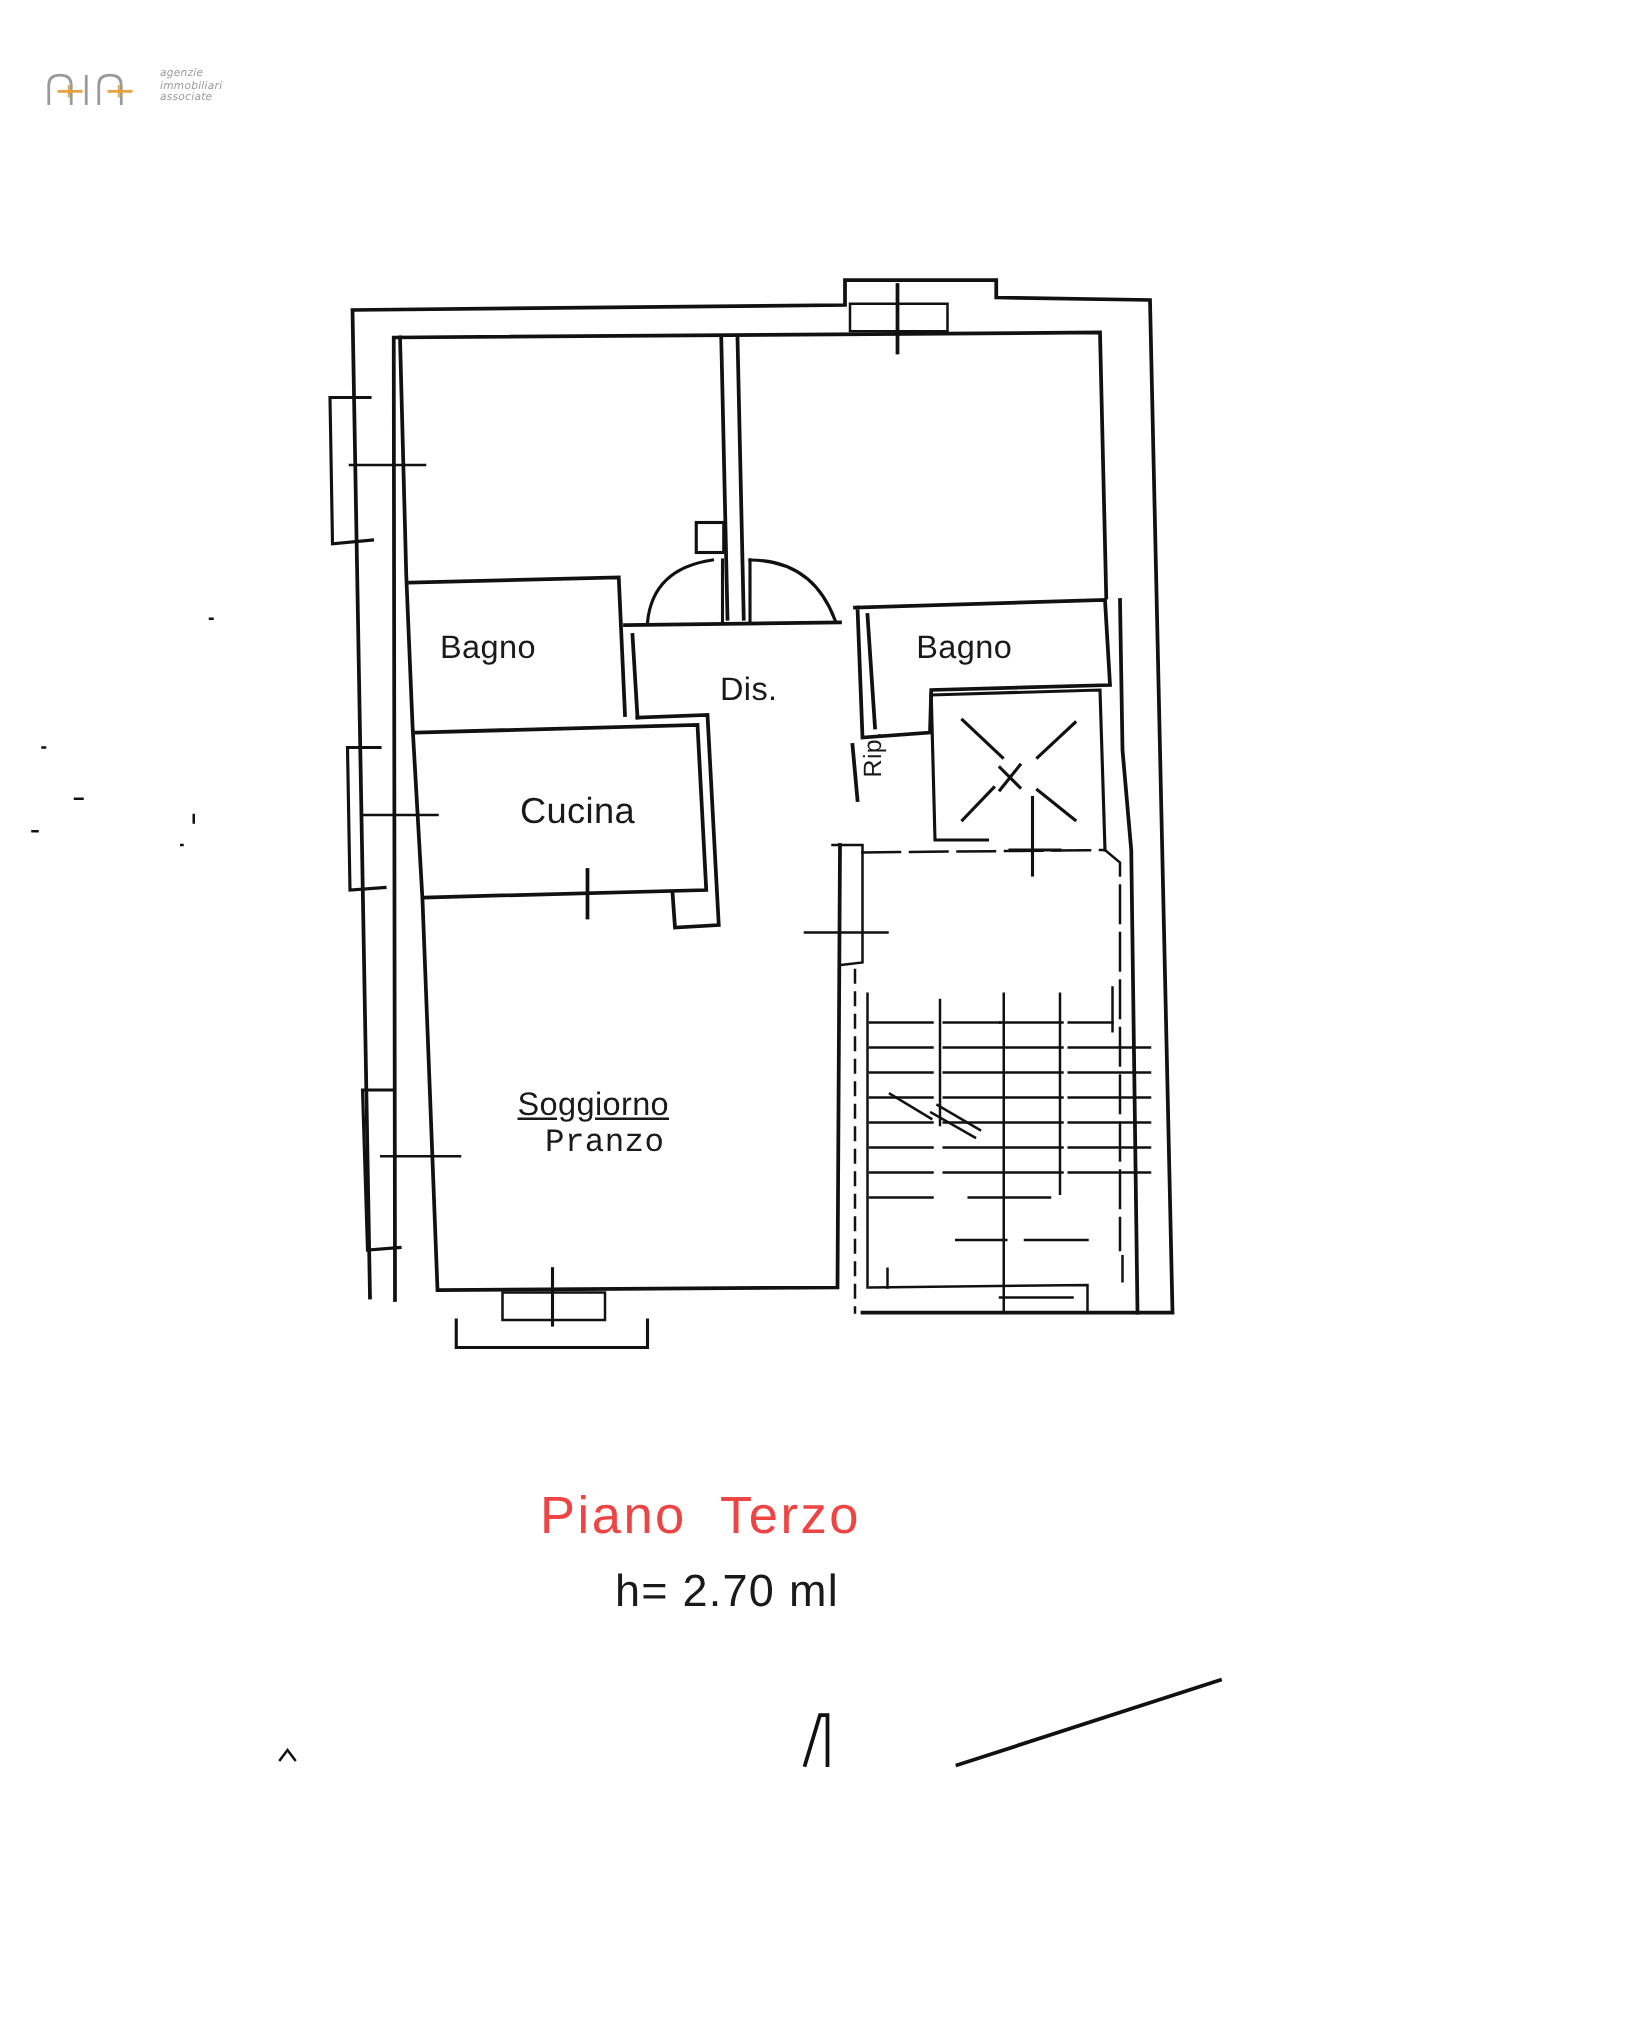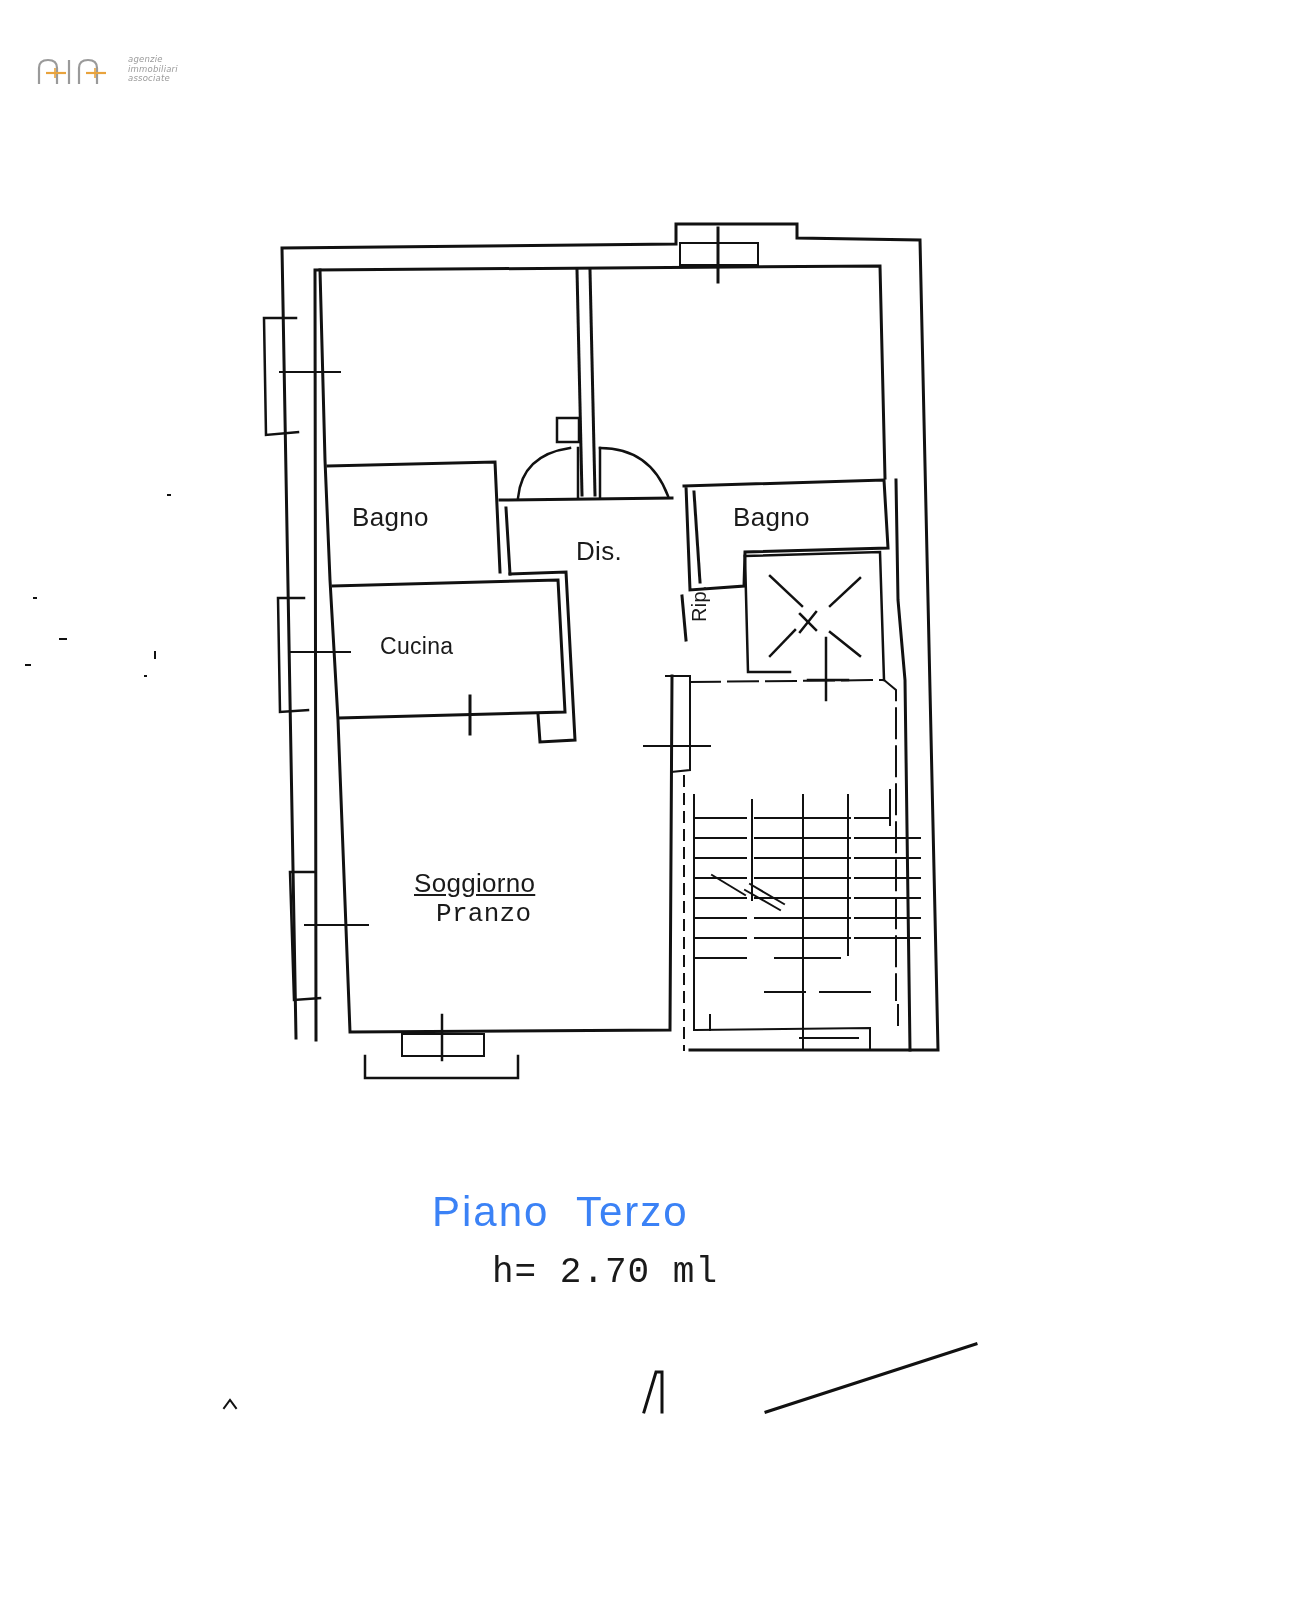--- a/index.html
+++ b/index.html
@@ -5,24 +5,24 @@
     html, body { margin: 0; padding: 0; background: #ffffff; }
     body { width: 1302px; height: 1615px; position: relative; overflow: hidden;
            font-family: "Liberation Sans", sans-serif; }
     .logo { position: absolute; left: 36px; top: 54px; width: 160px; height: 36px; }
     .logo svg { position: absolute; left: 0; top: 2px; }
     .logo-text { position: absolute; left: 92px; top: 1px; font-family: "DejaVu Sans", sans-serif;
                  font-size: 8.5px; line-height: 9.5px; color: #9a9a9a; letter-spacing: 0.2px; font-style: italic; }
     .plan { position: absolute; left: 0; top: 0; }
     .room-label { position: absolute; font-family: "Liberation Sans", sans-serif; color: #1a1a1a;
                   font-size: 26px; white-space: nowrap; letter-spacing: 0.3px; }
-    .title { position: absolute; left: 432px; top: 1188px; font-size: 42px; color: #3b82f6;
+    .title { position: absolute; left: 432px; top: 1188px; font-size: 42px; color: #ef4444;
              letter-spacing: 2px; font-family: "Liberation Sans", sans-serif; white-space: pre; }
     .subtitle { position: absolute; left: 492px; top: 1252px; font-size: 36px; color: #1a1a1a;
-                letter-spacing: 1px; font-family: Liberation Mono, monospace; text-align: center; }
+                letter-spacing: 1px; font-family: Liberation Sans, sans-serif; text-align: center; }
   </style>
 </head>
 <body>
 
 <div class="logo">
   <svg width="90" height="30" viewBox="0 0 90 30">
     <path d="M3 28 V12 Q3 4 12 4 Q21 4 21 12 V28" fill="none" stroke="#9a9a9a" stroke-width="2.2"></path>
     <path d="M10 17 H30" stroke="#e8a33d" stroke-width="2.2"></path>
     <path d="M19 12 V22" stroke="#e8a33d" stroke-width="1.6"></path>
     <path d="M33 4 V28" stroke="#9a9a9a" stroke-width="2.2"></path>
@@ -177,18 +177,18 @@
     <path d="M644 1412 L656 1372 L662 1372 L662 1412"></path>
     <line x1="766" y1="1412" x2="976" y2="1344"></line>
     <path d="M224 1408 L230 1400 L236 1408" stroke-width="2"></path>
   </g>
 </svg>
 
 <div class="room-label" style="left:352px; top:502px;">Bagno</div>
 <div class="room-label" style="left:576px; top:536px;">Dis.</div>
 <div class="room-label" style="left:733px; top:502px;">Bagno</div>
 <div class="room-label" style="left:688px; top:622px; transform: rotate(-90deg); transform-origin: left top; font-size:20px;">Rip.</div>
-<div class="room-label" style="left:380px; top:633px; font-size:23px;">Cucina</div>
+<div class="room-label" style="left:416px; top:633px; font-size:29px;">Cucina</div>
 <div class="room-label" style="left:414px; top:868px;text-decoration:underline;">Soggiorno</div>
 <div class="room-label" style="left:436px; top:899px;font-family:Liberation Mono, monospace;">Pranzo</div>
 
 <div class="title">Piano  Terzo</div>
 <div class="subtitle">h= 2.70 ml</div>
 
 </body></html>

